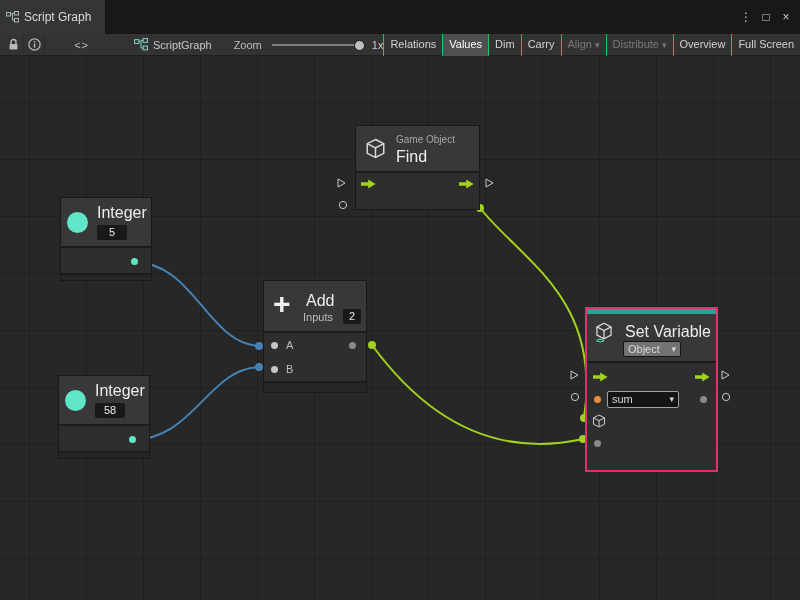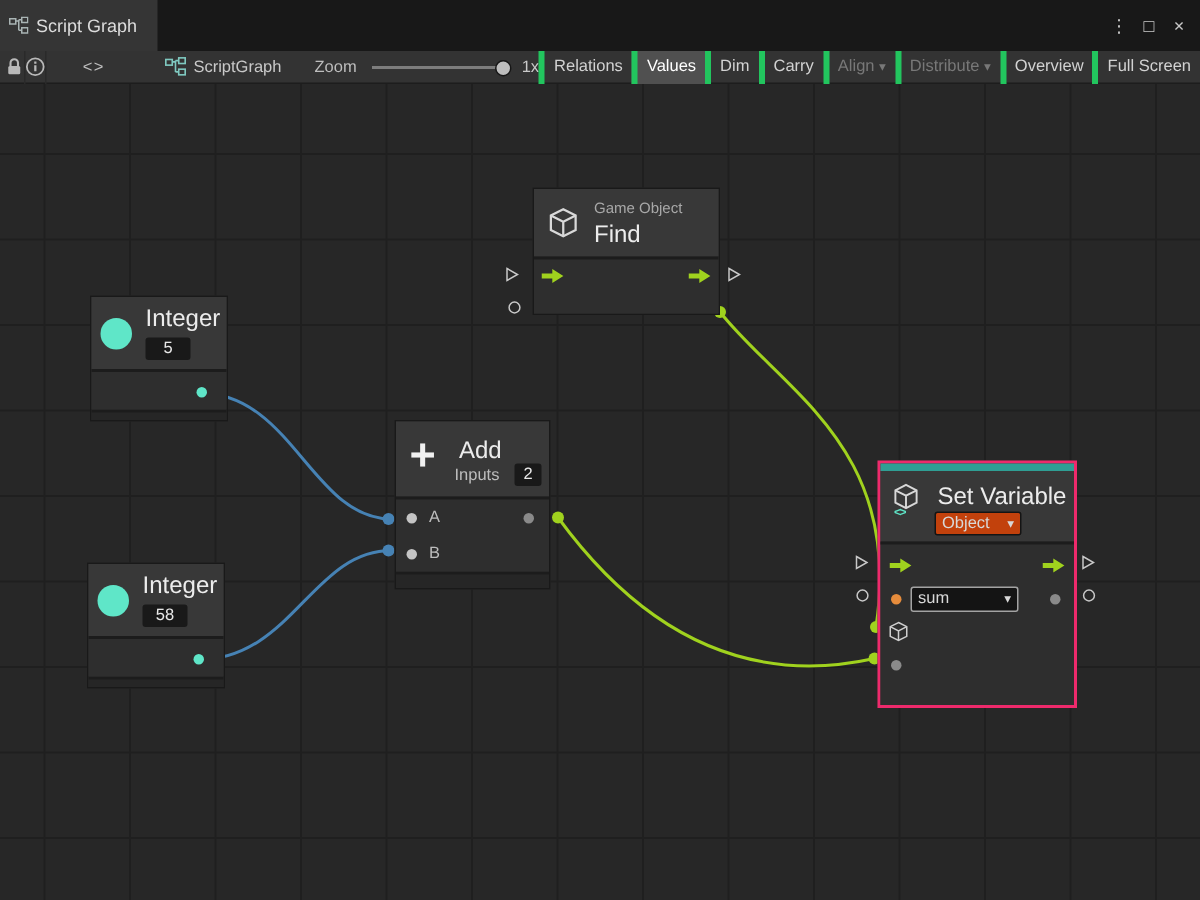--- a/index.html
+++ b/index.html
@@ -23,21 +23,21 @@
   .tbtn.cell { width:22px; border-right:1px solid #2a2a2a; }
   .code-glyph { font-size:11px; letter-spacing:1px; color:#bdbdbd; }
   .breadcrumb { display:flex; align-items:flex-end; gap:5px; margin-left:38px; color:#c9c9c9; font-size:11px; }
   .zoom-group { display:flex; align-items:center; margin-left:22px; }
   .zoom-label { color:#bdbdbd; margin-right:10px; }
   .slider { position:relative; width:92px; height:14px; }
   .slider .track { position:absolute; left:0; right:0; top:6px; height:2px; background:#7d7d7d; }
   .slider .knob { position:absolute; left:82px; top:2px; width:11px; height:11px; border-radius:50%; background:#bdbdbd; border:1px solid #161616; }
   .zoom-value { margin-left:8px; color:#c9c9c9; }
   .tb-buttons { margin-left:auto; display:flex; height:22px; }
-  .tb { padding:0 6px; height:22px; line-height:21px; border-left:4px solid #22c55e; color:#d2d2d2; white-space:nowrap; cursor:default; }
+  .tb { padding:0 6px; height:22px; line-height:21px; border-left:1px solid #22c55e; color:#d2d2d2; white-space:nowrap; cursor:default; }
   .tb.active { background:var(--active-button-bg,#505050); color:#ffffff; }
   .tb.disabled { color:#787878; }
   .dd-arrow { font-size:9px; margin-left:3px; }
 
   
   .canvas {
     position:relative; width:800px; height:556px;
     background-color:#272727;
     background-image:
       linear-gradient(to right,#1f1f1f 1px,transparent 1px),
@@ -63,21 +63,21 @@
   .prow { display:flex; align-items:center; }
   .dot { width:7px; height:7px; border-radius:50%; display:inline-block; }
   .dot.teal   { background:var(--teal,#5fe6c8); }
   .dot.orange { background:var(--orange,#e68c3c); }
   .dot.light  { background:#c4c4c4; }
   .dot.gray   { background:#8a8a8a; }
   .teal-circle { width:21px; height:21px; border-radius:50%; background:var(--teal,#5fe6c8); display:inline-block; }
   .plus-glyph { position:absolute; left:9px; top:1px; font-size:30px; font-weight:bold; color:#f0f0f0; line-height:44px; }
   .icon-stack { position:relative; display:inline-block; }
   .code-overlay { position:absolute; left:1px; bottom:-3px; color:var(--teal,#5fe6c8); font-size:8px; font-weight:bold; letter-spacing:-1px; }
-  .dropdown { background:#c2410c; border:1px solid #141414; border-radius:2px; color:#d8d8d8; font-size:11px; display:flex; align-items:center; justify-content:space-between; padding:0 4px; }
+  .dropdown { background:#737373; border:1px solid #141414; border-radius:2px; color:#d8d8d8; font-size:11px; display:flex; align-items:center; justify-content:space-between; padding:0 4px; }
   .dropdown.outlined { background:#141414; border:1px solid #a3a3a3; }
   .select-frame { border:2px solid var(--selection,#ee2a6c); background:#2e2e2e; }
   .teal-strip { height:5px; background:var(--teal-strip,#2f9e94); }
   .ext-port { position:absolute; }
 </style>
 </head>
 <body>
 
 <div class="window">
 

